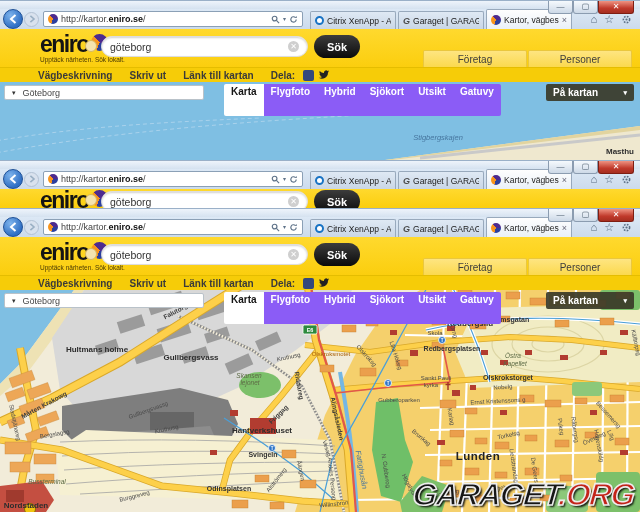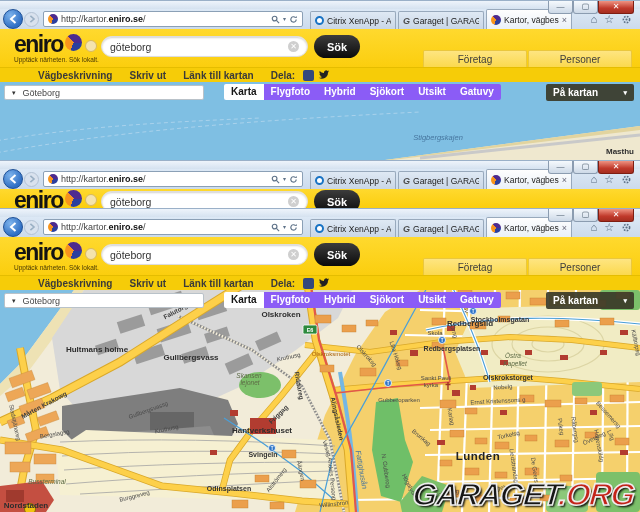--- a/index.html
+++ b/index.html
@@ -43,21 +43,21 @@
   .citrix-icon{width:9px;height:9px;border-radius:50%;background:#fff;border:2.5px solid #1a74c4;box-sizing:border-box}
   .garaget-icon{font-size:9px;font-weight:bold;font-style:italic;color:#4a4a4a}
   .garaget-icon::before{content:"G"}
   .eniro-swirl{width:10px;height:10px;border-radius:50%;background:#5b2d8e;
       background-image:conic-gradient(from 200deg,#f7941d 0 120deg,#4d2b8f 120deg 250deg,#2b3f9e 250deg 360deg)}
   .chromeicons{margin-left:auto;display:flex;gap:7px;align-items:center;padding-right:8px;
                color:#5a6e84;font-size:11px;line-height:1}
 
   
   .yhead{height:38px;background:linear-gradient(#ffd92e,#fbce0e);position:relative}
-  .logo{position:absolute;left:14px;top:4px;line-height:1}
+  .logo{position:absolute;left:40px;top:4px;line-height:1}
   .logotext{font-size:23px;font-weight:bold;letter-spacing:-1.5px;color:#141414;vertical-align:top}
   .swirl{display:inline-block;width:17px;height:17px;border-radius:50%;vertical-align:top;margin:1px 0 0 2px;
       background:#5b2d8e;background-image:conic-gradient(from 200deg,#f7941d 0 120deg,#4d2b8f 120deg 250deg,#2b3f9e 250deg 360deg)}
   .tagline{font-size:6.5px;color:#4a3a05;margin-top:1px}
   .badge{position:absolute;left:85px;top:11px;width:12px;height:12px;border-radius:50%;
          background:#f4e3ae;border:1px solid #d9b95e;box-sizing:border-box}
   .searchwrap{position:absolute;left:101px;top:7px;width:207px;height:21px;background:#fff;
               border:1px solid #ddd;border-radius:11px;display:flex;align-items:center;padding:0 8px;
               box-sizing:border-box;box-shadow:inset 0 1px 2px rgba(0,0,0,.18)}
   .searchinput{border:none;outline:none;flex:1;font-size:10.5px;color:#333;background:transparent;
@@ -88,21 +88,21 @@
   
   .maparea{position:relative;overflow:hidden}
   .w1 .maparea{height:78px}
   .w3 .maparea{height:222px}
   .mapsvg{display:block;width:640px}
   .locdrop{position:absolute;left:4px;top:3px;width:200px;height:15px;background:#fff;
            border:1px solid #b9c2c9;border-radius:2px;display:flex;align-items:center;gap:7px;
            padding:0 7px;font-size:9px;color:#444;box-sizing:border-box}
   .chev{font-size:7px;color:#333;line-height:1}
   .chev.w{color:#fff}
-  .mapbtns{position:absolute;left:224px;top:2px;display:flex;height:16px}
+  .mapbtns{position:absolute;left:224px;top:2px;display:flex;height:32px}
   .mapbtn{padding:0 7px;background:#8b5cf6;color:#fff;font-size:10px;font-weight:bold;line-height:16px}
   .mapbtn:first-child{border-radius:2px 0 0 2px}
   .mapbtn:last-child{border-radius:0 2px 2px 0}
   .mapbtn.active{background:#fff;color:#151515}
   .onmap{position:absolute;right:6px;top:2px;width:88px;height:17px;background:rgba(58,57,40,.92);
          color:#fff;font-size:10px;font-weight:bold;display:flex;align-items:center;
          justify-content:space-between;padding:0 7px;border-radius:2px;box-sizing:border-box}
 
   
   text{font-family:"Liberation Sans",sans-serif;text-anchor:middle}

